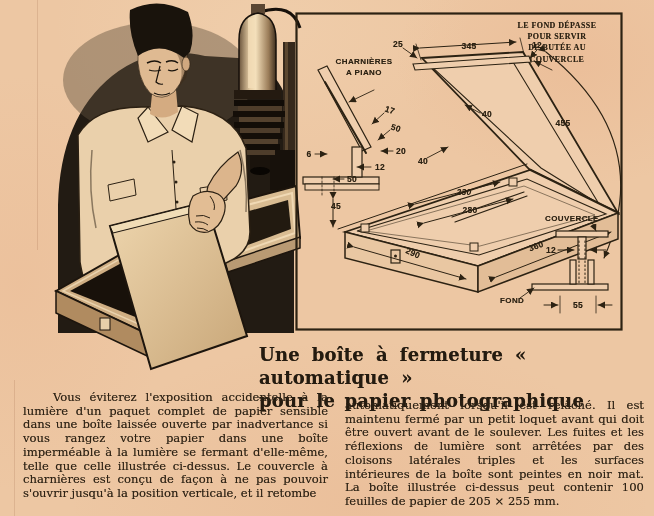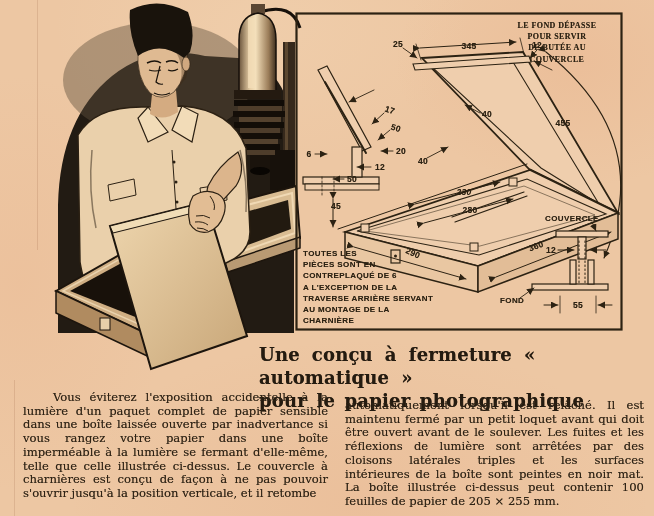--- a/index.html
+++ b/index.html
@@ -219,31 +219,26 @@
       <line x1="560" y1="296" x2="560" y2="313" stroke-width=".8"></line>
       <line x1="596" y1="296" x2="596" y2="313" stroke-width=".8"></line>
       <line x1="544" y1="305" x2="558" y2="305" stroke-width="1" marker-end="url(#ah)"></line>
       <line x1="612" y1="305" x2="598" y2="305" stroke-width="1" marker-end="url(#ah)"></line>
     </g>
   </svg>
 
   <div class="crease" style="left:37px;top:0;height:250px;"></div>
   <div class="crease" style="left:14px;top:380px;height:136px;"></div>
 
+  <div class="dlabel lbl-hinges">CHARNIÈRES
+A PIANO</div>
   <div class="dlabel lbl-overhang">LE FOND DÉPASSE
 POUR SERVIR
 DE BUTÉE AU
 COUVERCLE</div>
-  <div class="dlabel lbl-materials">TOUTES LES
-PIÈCES SONT EN
-CONTREPLAQUÉ DE 6
-A L'EXCEPTION DE LA
-TRAVERSE ARRIÈRE SERVANT
-AU MONTAGE DE LA
-CHARNIÈRE</div>
   <div class="dlabel lbl-couvercle">COUVERCLE</div>
   <div class="dlabel lbl-fond">FOND</div>
 
   <div id="dims">
       <span class="dim" style="left: 398px; top: 44px; text-align: center;">25</span>
       <span class="dim" style="left: 469px; top: 46px; text-align: right;">345</span>
       <span class="dim" style="left: 537px; top: 45px;">12</span>
       <span class="dim" style="left: 390px; top: 110px; transform: translate(-50%, -50%) rotate(18deg);">17</span>
       <span class="dim" style="left: 396px; top: 128px; transform: translate(-50%, -50%) rotate(18deg);">50</span>
       <span class="dim" style="left: 401px; top: 151px;">20</span>
@@ -256,19 +251,19 @@
       <span class="dim" style="left: 336px; top: 206px;">45</span>
       <span class="dim" style="left: 464px; top: 192px; font-style: italic;">230</span>
       <span class="dim" style="left: 470px; top: 210px; text-align: right;">280</span>
       <span class="dim" style="left: 413px; top: 253px; transform: translate(-50%, -50%) rotate(24deg);">290</span>
       <span class="dim" style="left: 536px; top: 246px; transform: translate(-50%, -50%) rotate(-21deg);">360</span>
       <span class="dim" style="left: 551px; top: 250px;">12</span>
       <span class="dim" style="left: 578px; top: 305px;">55</span>
     </div>
 
   <h1 class="title" style="margin:0;">
-    <span class="l1">Une conçu à fermeture « automatique »</span>
+    <span class="l1">Une boîte à fermeture « automatique »</span>
     <span class="l2">pour le papier photographique</span>
   </h1>
 
   <div class="col col1">Vous éviterez l'exposition accidentelle à la lumière d'un paquet complet de papier sensible dans une boîte laissée ouverte par inadvertance si vous rangez votre papier dans une boîte imperméable à la lumière se fermant d'elle-même, telle que celle illustrée ci-dessus. Le couvercle à charnières est conçu de façon à ne pas pouvoir s'ouvrir jusqu'à la position verticale, et il retombe</div>
   <div class="col col2">automatiquement lorsqu'il est relâché. Il est maintenu fermé par un petit loquet avant qui doit être ouvert avant de le soulever. Les fuites et les réflexions de lumière sont arrêtées par des cloisons latérales triples et les surfaces intérieures de la boîte sont peintes en noir mat. La boîte illustrée ci-dessus peut contenir 100 feuilles de papier de 205 × 255 mm.</div>
 </div>
 
 </body></html>

